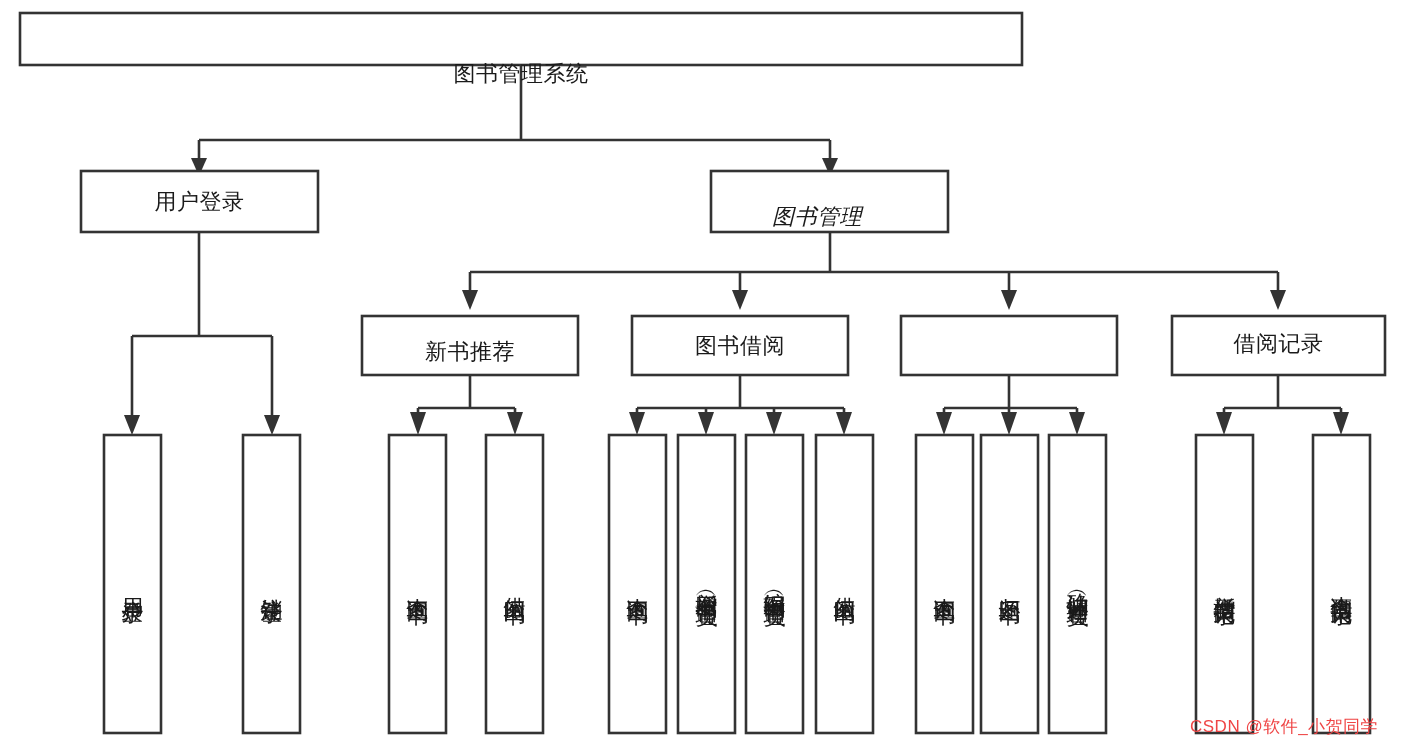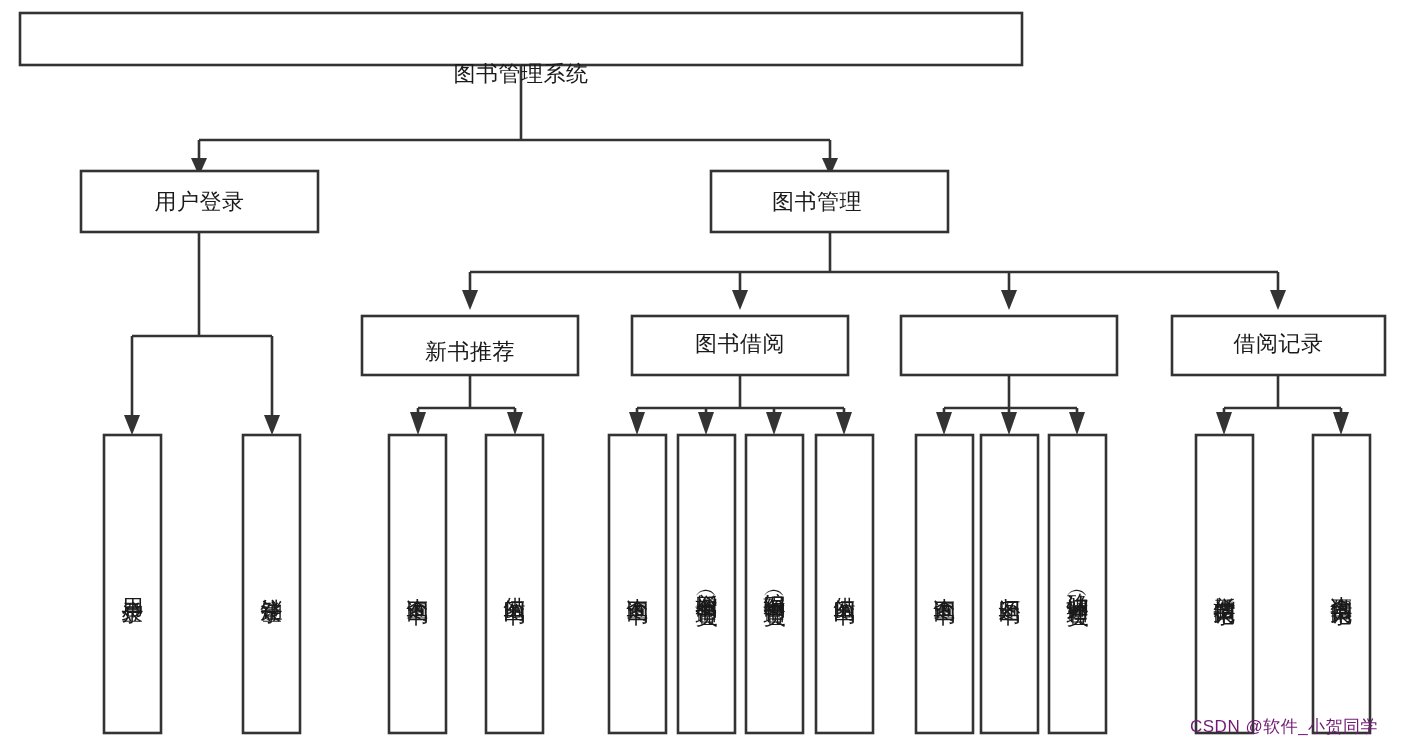--- a/index.html
+++ b/index.html
@@ -56,21 +56,21 @@
   }
   .node-label.vert {
     writing-mode: vertical-rl;
     text-orientation: upright;
     font-size: 22px;
     letter-spacing: 2px;
     white-space: nowrap;
   }
   .watermark {
     position: absolute;
-    color: #701a75;
+    color: #ef4444;
     font-size: 17px;
     letter-spacing: 0.5px;
     white-space: nowrap;
     user-select: none;
   }
 </style>
 </head>
 <body>
 
 <div id="diagram-root">
@@ -141,25 +141,25 @@
 
       <rect class="node-box" x="1196" y="435" width="57" height="298"></rect>
       <rect class="node-box" x="1313" y="435" width="57" height="298"></rect>
     </g>
   </svg>
 
   <div class="node-label horiz" style="left:20px; top:13px; width:1002px; height:52px;margin-top:35px;">图书管理系统</div>
 
   <div class="node-label horiz" style="left:81px; top:171px; width:237px; height:61px;">用户登录</div>
 
-  <div class="node-label horiz" style="left:711px; top:171px; width:212px; height:61px;">图书管理</div>
+  <div class="node-label horiz" style="left:711px; top:186px; width:212px; height:61px;font-style:italic;">图书管理</div>
 
   <div class="node-label horiz" style="left:362px; top:316px; width:216px; height:71px;">新书推荐</div>
 
-  <div class="node-label horiz" style="left:632px; top:316px; width:216px; height:60px;font-family:Liberation Mono, monospace;">图书借阅</div>
+  <div class="node-label horiz" style="left:632px; top:316px; width:216px; height:60px;">图书借阅</div>
 
 
   <div class="node-label horiz" style="left:1172px; top:316px; width:213px; height:59px;font-family:Liberation Mono, monospace;">借阅记录</div>
 
   <div class="node-label vert" style="left:104px; top:435px; width:57px; height:298px;">用户登录</div>
 
   <div class="node-label vert" style="left:243px; top:435px; width:57px; height:298px;">注销登录</div>
 
   <div class="node-label vert" style="left:389px; top:435px; width:57px; height:298px;">查询图书</div>
 

